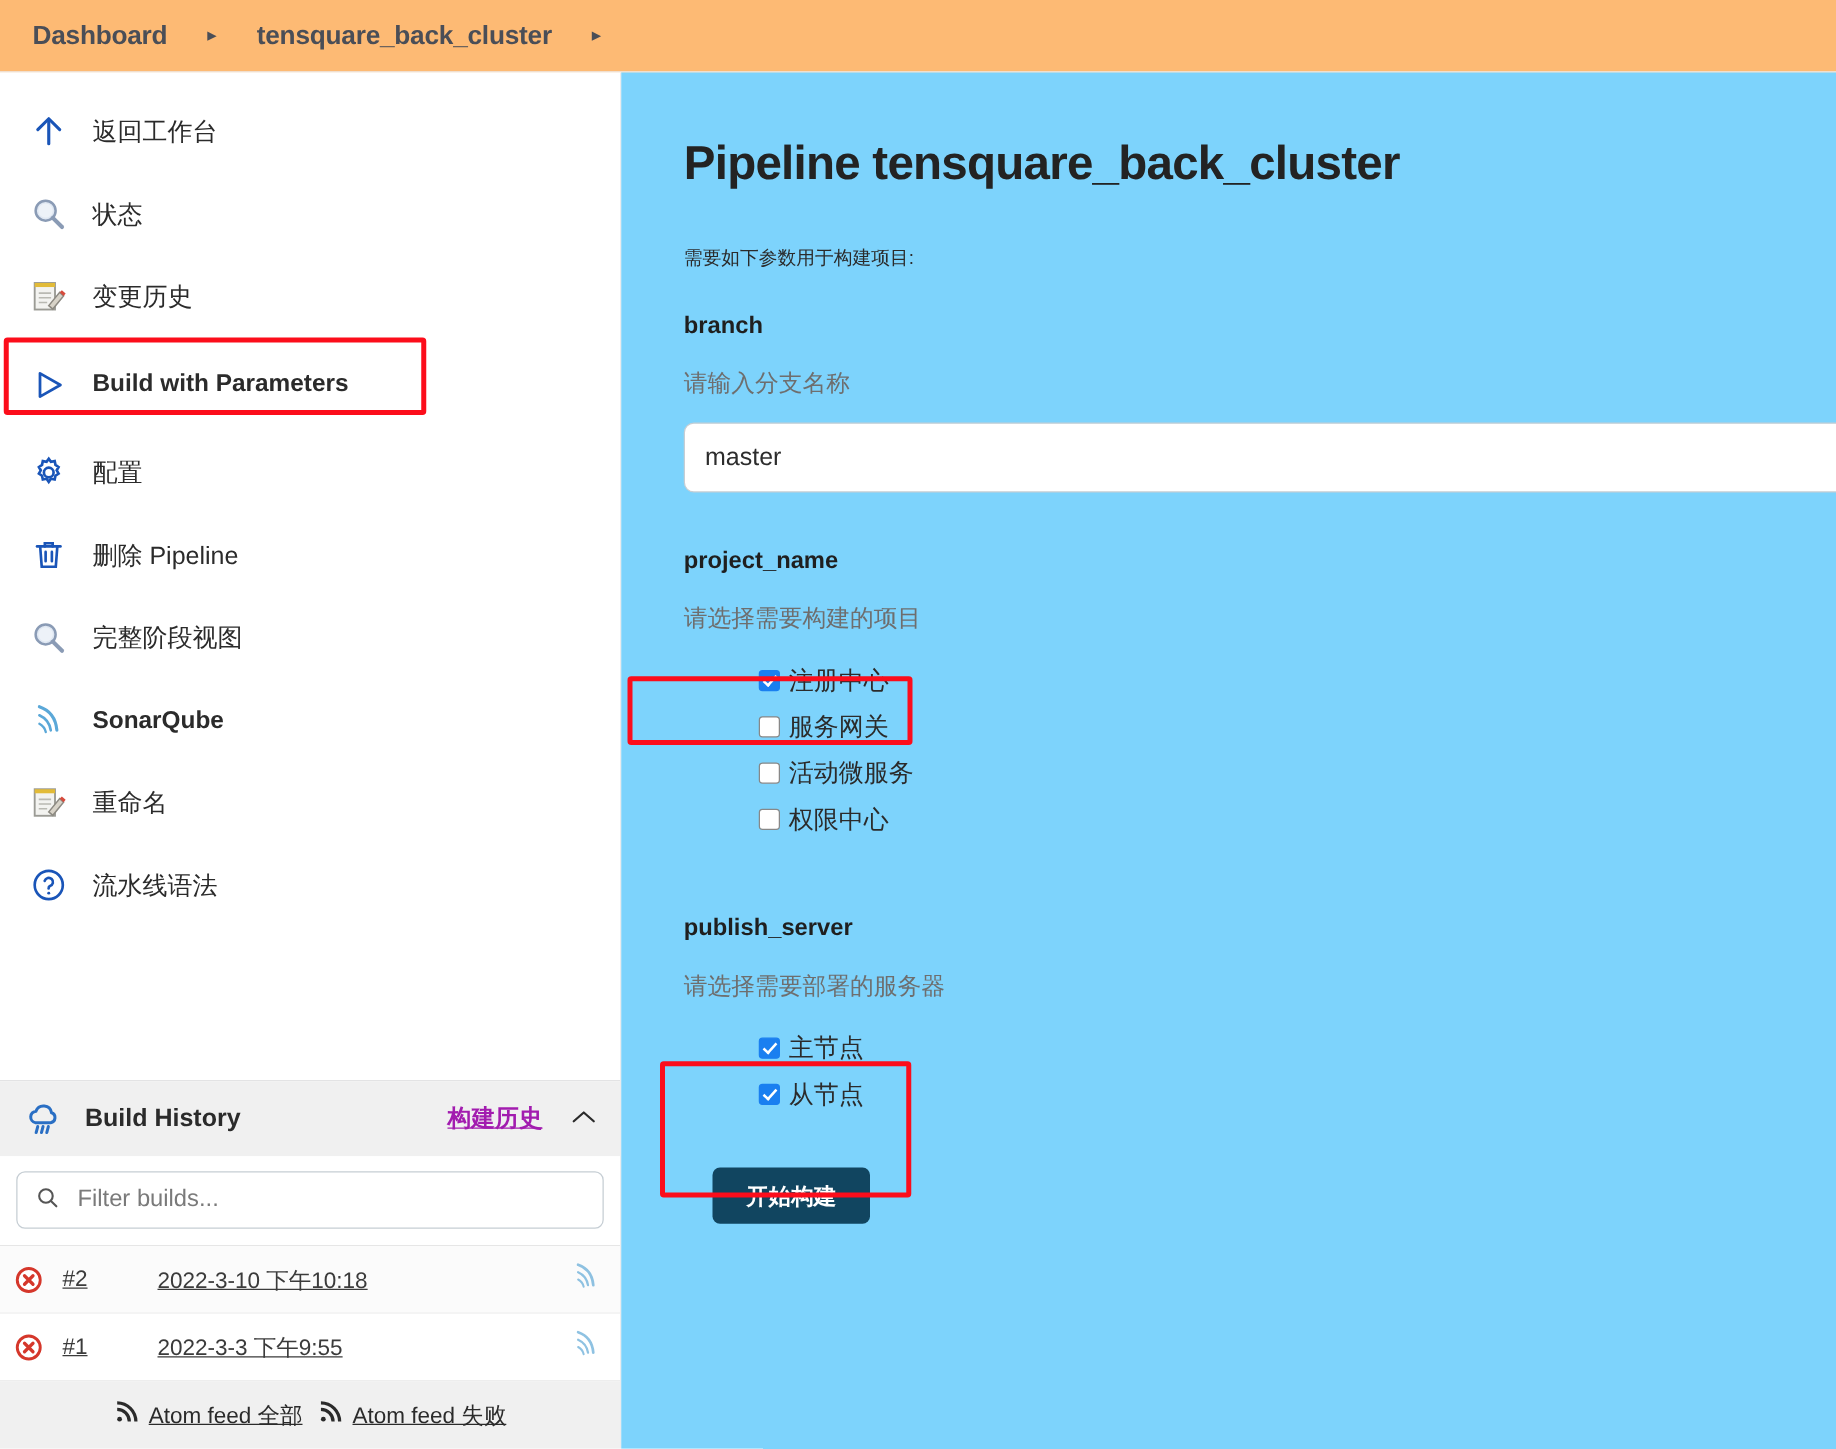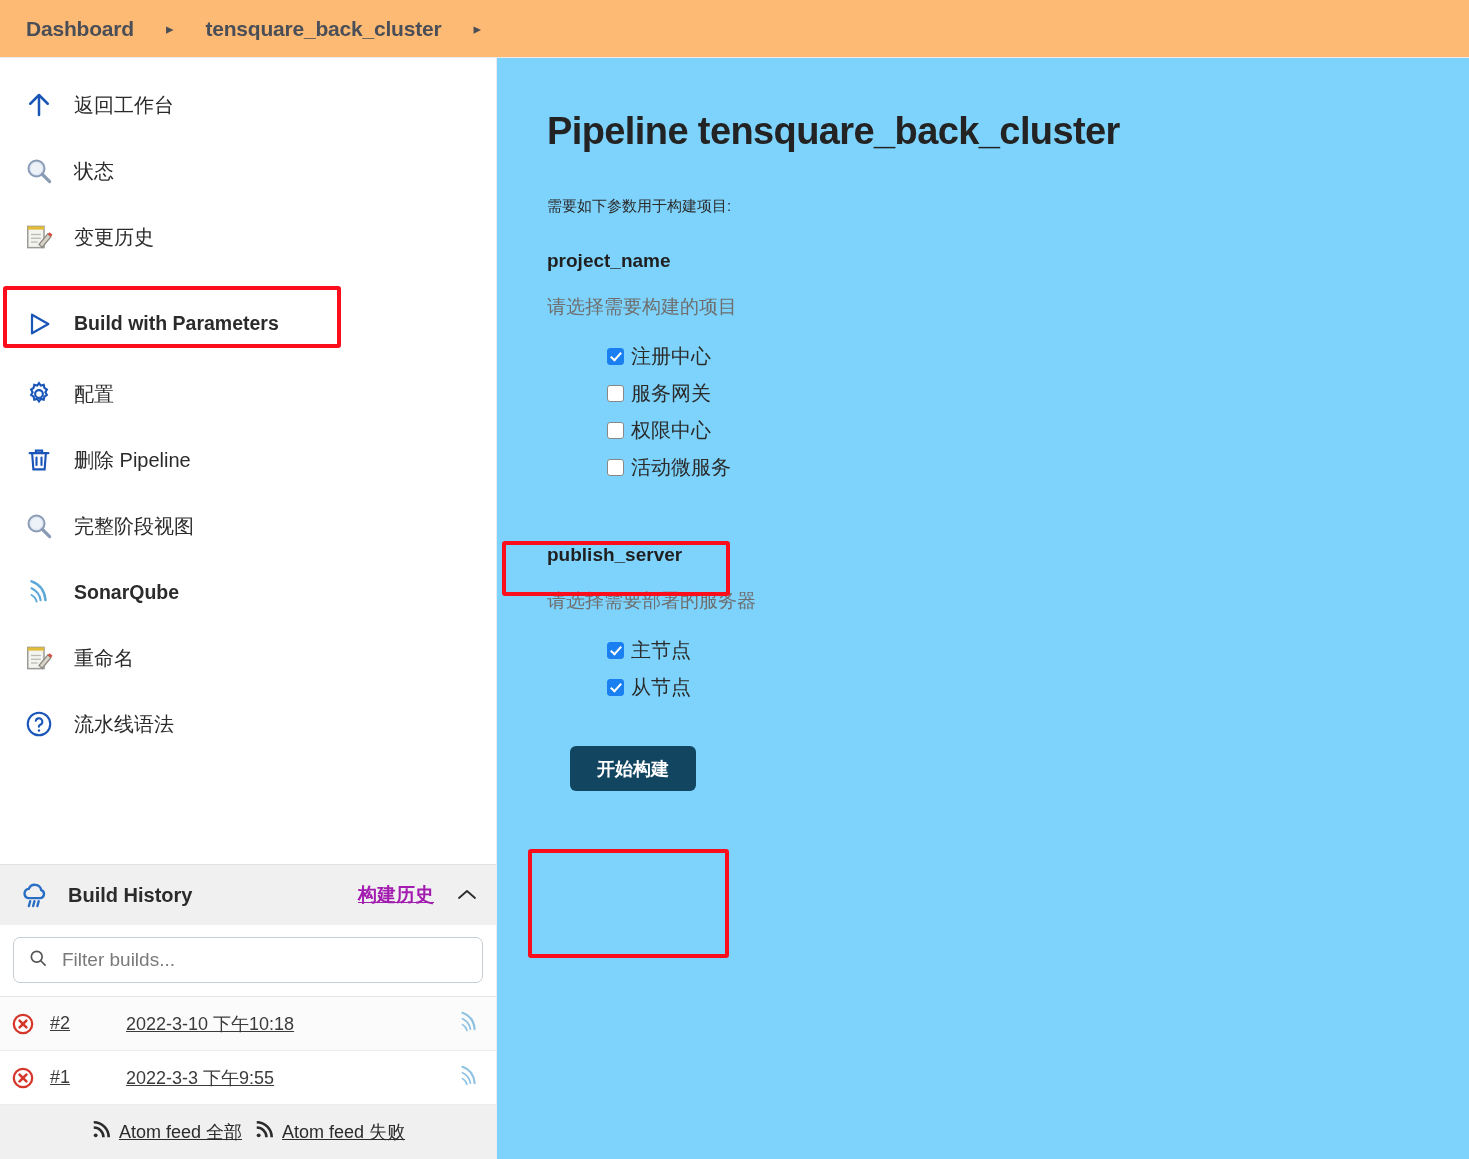--- a/index.html
+++ b/index.html
@@ -329,21 +329,21 @@
               <line x1="5.6" y1="13" x2="13.5" y2="13" stroke="#b9b9b2" stroke-width="1"></line>
               <line x1="5.6" y1="16" x2="11" y2="16" stroke="#b9b9b2" stroke-width="1"></line>
               <path d="M12 18 L19 9.5 L21.5 11.8 L14.6 20.2 Z" fill="#d8d3c8" stroke="#8d8a82" stroke-width="1"></path>
               <path d="M19 9.5 L21.5 11.8 L22.8 10.2 L20.4 8.2 Z" fill="#d64b3c"></path>
             </svg>
         </span>
         <span class="task-label">变更历史</span>
       </div>
 
       <div id="task-build-params-wrap">
-        <div class="task" style="height:75px;margin-top:16px;">
+        <div class="task" style="height:75px;">
           <span class="task-icon">
             <svg width="28" height="28" viewBox="0 0 24 24" fill="none" stroke="#1a55b8" stroke-width="1.9" stroke-linejoin="round">
                 <polygon points="6,4 20,12 6,20"></polygon>
               </svg>
           </span>
           <span class="task-label bold">Build with Parameters</span>
         </div>
         <div class="hl-box"></div>
       </div>
 
@@ -513,41 +513,46 @@
     </div>
   </div>
 
   <div id="main">
 
     <h1 id="page-title">Pipeline tensquare_back_cluster</h1>
 
     <div class="intro">需要如下参数用于构建项目:</div>
 
     
+    <div class="param-block" id="branch-block">
+      <div class="param-name">branch</div>
+      <div class="param-desc">请输入分支名称</div>
+      <input id="branch-input" type="text" value="master" style="">
+    </div>
 
     
     <div class="param-block">
       <div class="param-name">project_name</div>
       <div class="param-desc">请选择需要构建的项目</div>
       <div class="check-list">
         <div class="check-row">
           <span class="cb checked"></span>
           <span class="cb-label">注册中心</span>
         </div>
         <div class="check-row">
           <span class="cb"></span>
           <span class="cb-label">服务网关</span>
         </div>
         <div class="check-row">
           <span class="cb"></span>
-          <span class="cb-label">权限中心</span>
+          <span class="cb-label">活动微服务</span>
         </div>
         <div class="check-row">
           <span class="cb"></span>
-          <span class="cb-label">活动微服务</span>
+          <span class="cb-label">权限中心</span>
         </div>
       </div>
     </div>
 
     
     <div class="param-block" style="margin-top:58px;">
       <div class="param-name">publish_server</div>
       <div class="param-desc">请选择需要部署的服务器</div>
       <div class="check-list" style="margin-top:18px;">
         <div class="check-row">

